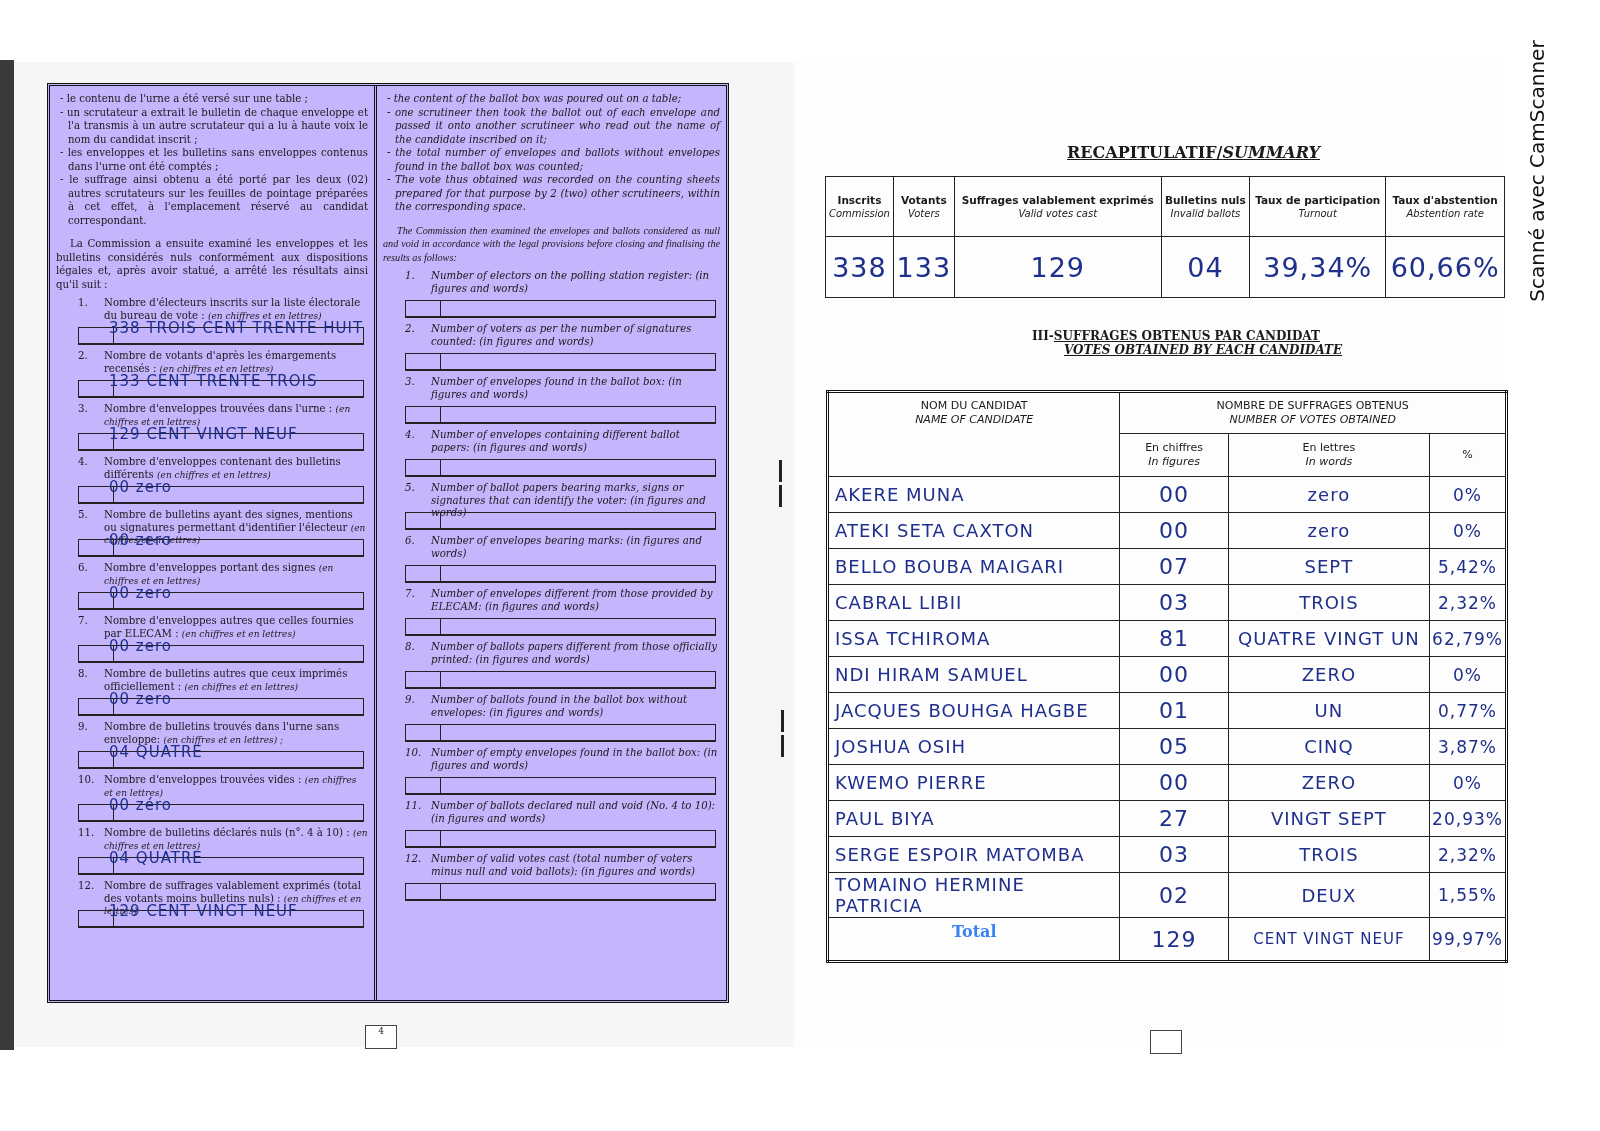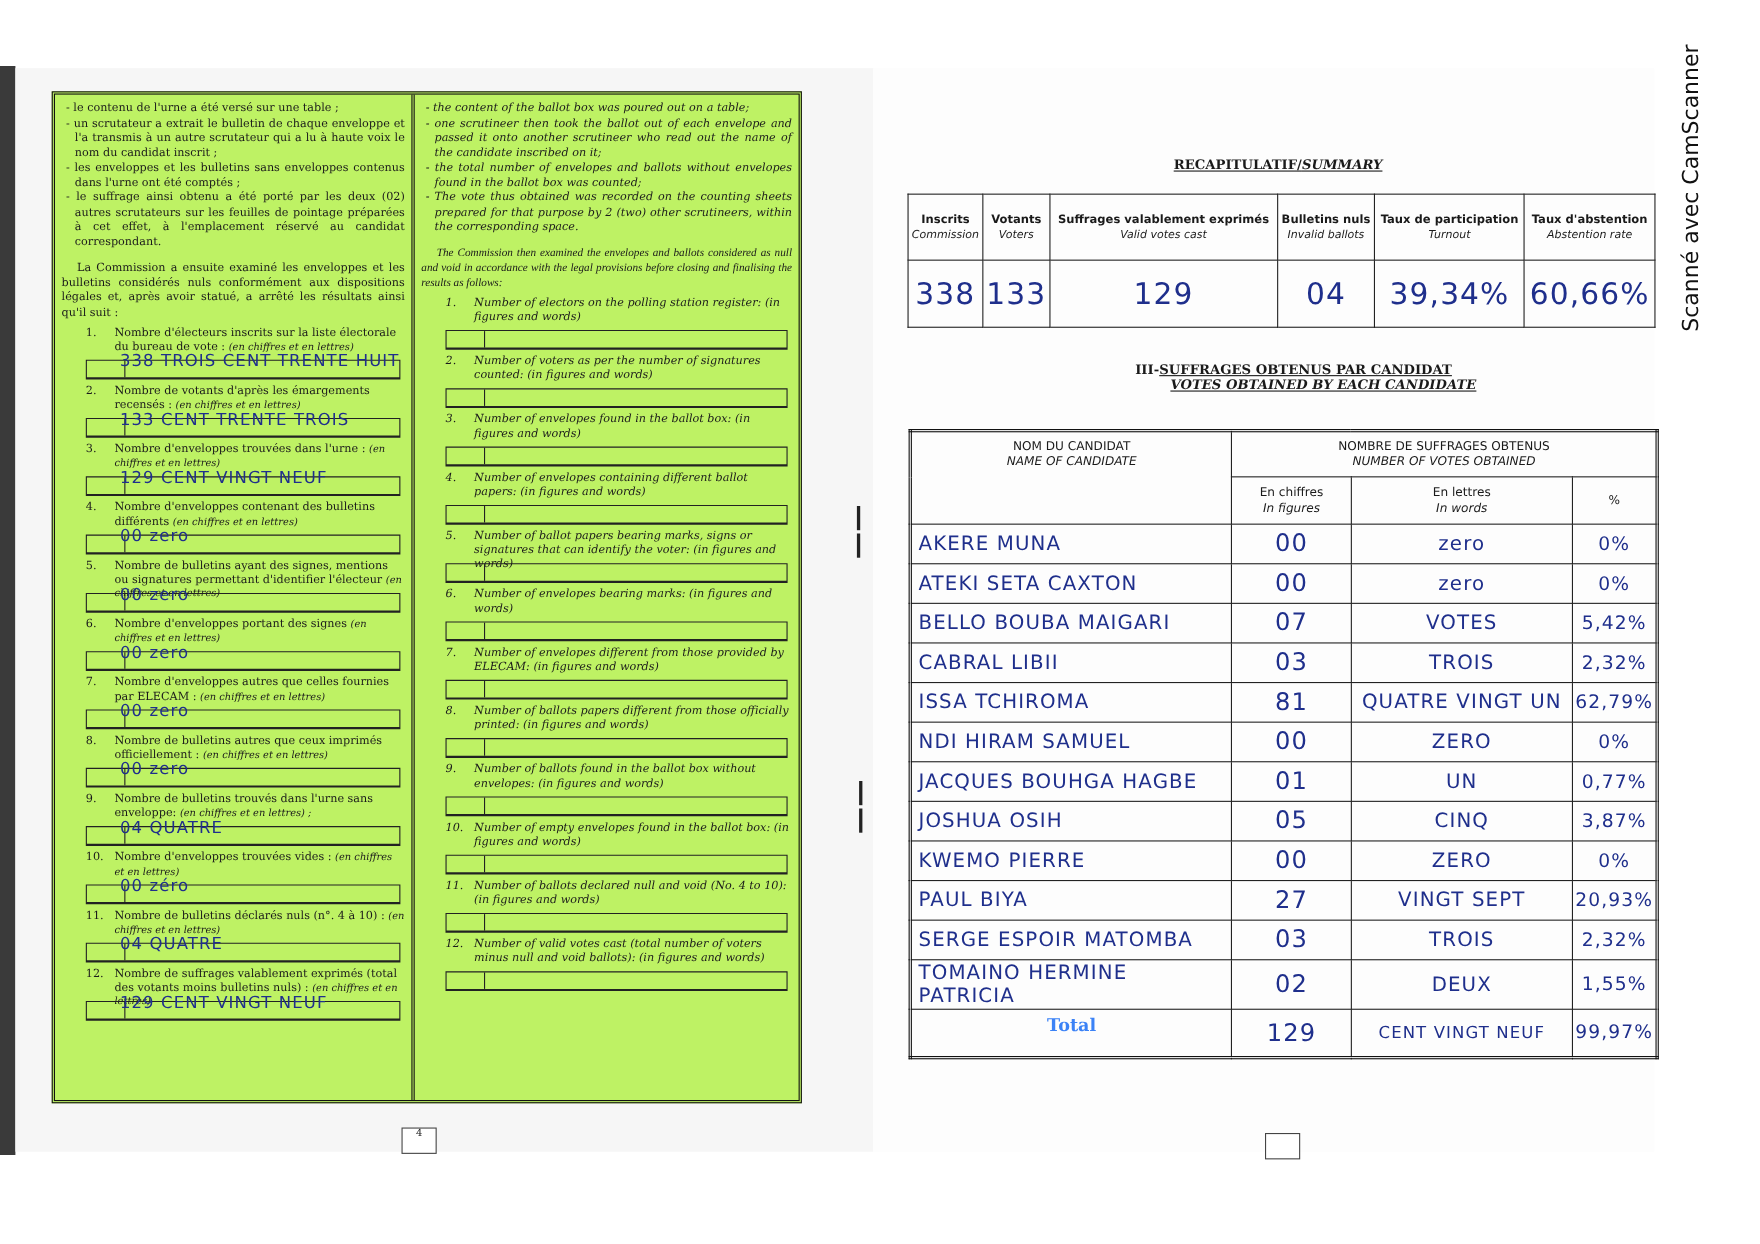--- a/index.html
+++ b/index.html
@@ -1,40 +1,40 @@
 <!DOCTYPE html>
 <html><head>
 <meta charset="utf-8">
 <style>
   html,body{margin:0;padding:0;}
   body{width:1600px;height:1131px;background:#fff;position:relative;overflow:hidden;font-family:"DejaVu Serif",serif;color:#1a1a1a;}
   .left-edge{position:absolute;left:0;top:60px;width:14px;height:990px;background:#3a3a3a;}
   .page-left{position:absolute;left:14px;top:62px;width:780px;height:985px;background:#f6f6f6;}
   .page-right{position:absolute;left:794px;top:62px;width:710px;height:985px;background:#fdfdfd;}
-  .form-frame{position:absolute;left:47px;top:83px;width:682px;height:920px;border:3px double #111;box-sizing:border-box;background:#bef264;}
+  .form-frame{position:absolute;left:47px;top:83px;width:682px;height:920px;border:3px double #111;box-sizing:border-box;background:#c4b5fd;}
   .col{position:absolute;top:0;height:100%;box-sizing:border-box;}
   .col-fr{left:0;width:327px;border-right:3px double #111;}
   .col-en{left:327px;width:349px;}
   .bullets{margin:6px 6px 0 10px;font-size:10.2px;line-height:13.5px;text-align:justify;}
   .bullets.en{font-style:italic;}
   .bullets div{padding-left:8px;text-indent:-8px;}
   .para{margin:10px 6px 0 6px;font-size:10.2px;line-height:13.5px;text-align:justify;text-indent:14px;}
   .para.en{font-style:italic;font-family:Liberation Serif, serif;}
   .qlist{margin-top:6px;}
   .q{position:relative;margin-left:6px;margin-right:6px;height:53px;}
   .q .num{position:absolute;left:22px;top:0;font-size:10.2px;}
   .q .txt{position:absolute;left:48px;right:0;top:0;font-size:10.2px;line-height:12.5px;}
   .q .hint{font-style:italic;font-size:9px;}
   .q.en .txt{font-style:italic;}
   .q .box{position:absolute;left:22px;right:4px;bottom:5px;height:15px;border:1px solid #222;border-bottom-width:2px;}
   .q .box .cell{position:absolute;left:0;top:0;width:34px;height:100%;border-right:1px solid #222;}
   .hw{font-family:"DejaVu Sans",sans-serif;color:#1f2f8c;letter-spacing:1px;}
   .q .box .hw{position:absolute;left:30px;top:-9px;font-size:15px;white-space:nowrap;}
   .page-num{position:absolute;width:30px;height:22px;border:1px solid #444;background:#fff;font-size:9px;text-align:center;}
-  .summary-title{position:absolute;left:1067px;top:143px;font-size:12px;font-weight:bold;text-decoration:underline;}
+  .summary-title{position:absolute;left:1067px;top:143px;font-size:16px;font-weight:bold;text-decoration:underline;}
   .summary-title i{font-weight:bold;}
   table{border-collapse:collapse;}
   .summary{position:absolute;left:825px;top:176px;width:680px;}
   .summary td{border:1.5px solid #222;text-align:center;}
   .summary .hd{height:57px;font-size:10.5px;line-height:13px;font-family:"DejaVu Sans",sans-serif;}
   .summary .hd b{font-weight:bold;}
   .summary .hd i{font-size:10px;}
   .summary .val{height:58px;font-size:27px;}
   .votes-title{position:absolute;left:1032px;top:329px;font-size:12px;font-weight:bold;}
   .votes-title .l1 span{text-decoration:underline;}
@@ -334,21 +334,21 @@
       </tr>
       <tr class="row">
         <td class="name hw">ATEKI SETA CAXTON</td>
   <td class="fig hw">00</td>
   <td class="words hw">zero</td>
   <td class="pct hw">0%</td>
       </tr>
       <tr class="row">
         <td class="name hw">BELLO BOUBA MAIGARI</td>
   <td class="fig hw">07</td>
-  <td class="words hw">VOTES</td>
+  <td class="words hw">SEPT</td>
   <td class="pct hw">5,42%</td>
       </tr>
       <tr class="row">
         <td class="name hw">CABRAL LIBII</td>
   <td class="fig hw">03</td>
   <td class="words hw">TROIS</td>
   <td class="pct hw">2,32%</td>
       </tr>
       <tr class="row">
         <td class="name hw">ISSA TCHIROMA</td>

